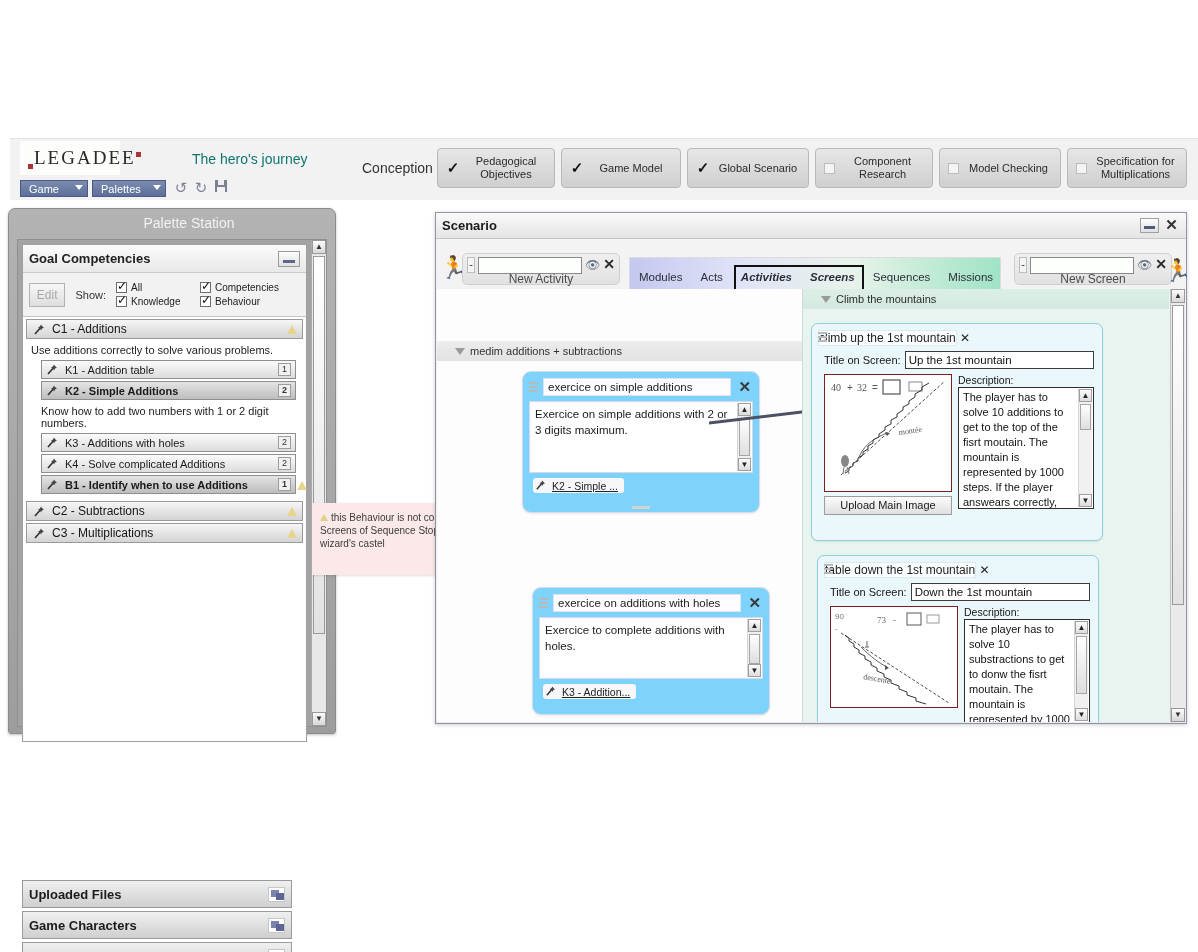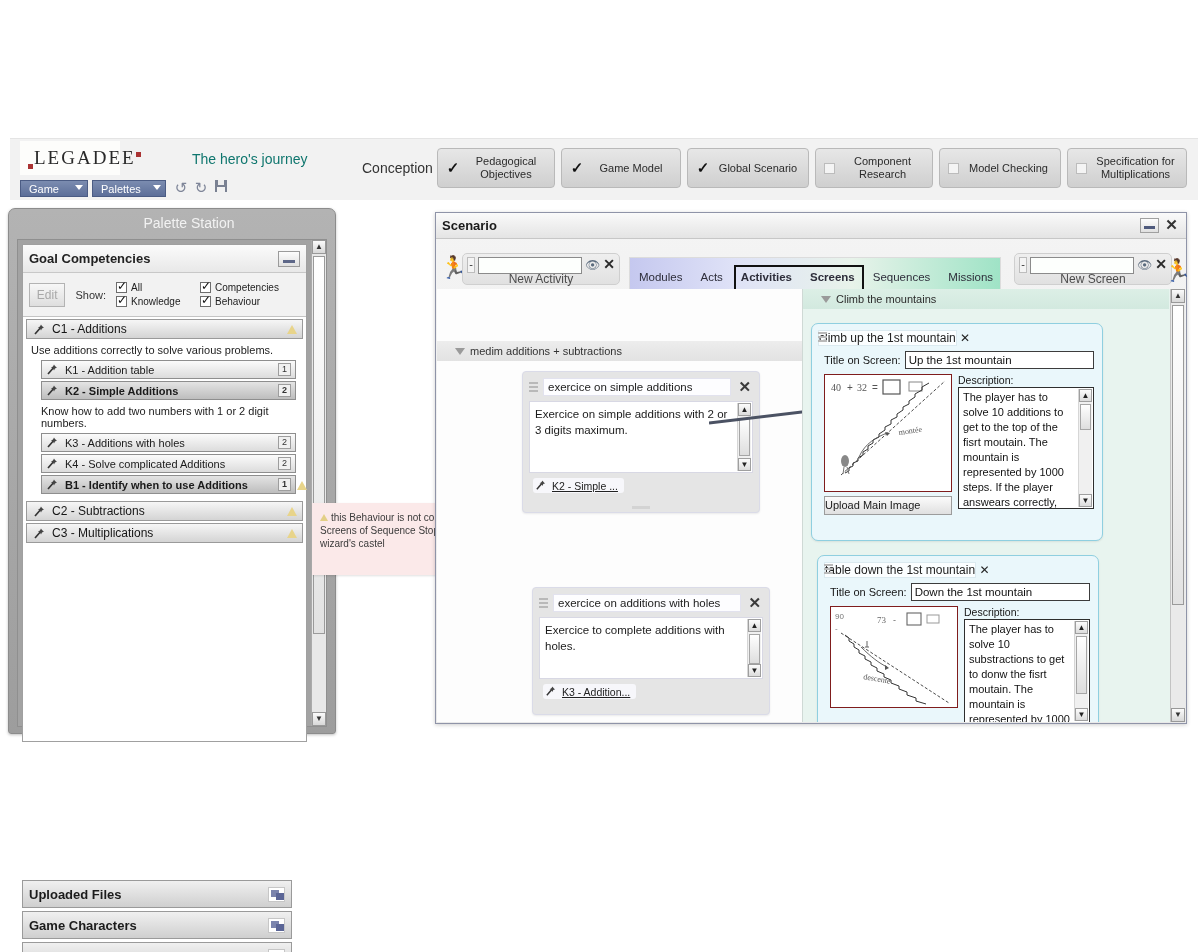--- a/index.html
+++ b/index.html
@@ -265,21 +265,21 @@
   #tabset {
     position:absolute; left:193px; top:18px; width:372px; height:40px;
     background:linear-gradient(90deg,#c5c8ef 0%, #dfe2f7 28%, #e8f3ea 60%, #9fe3c6 100%);
     border:1px solid #dcdcdc;
     display:flex; align-items:center;
   }
   .stab {
     height:26px; line-height:26px; font-size:11.5px; color:#2d2d3a;
     padding:0 9px; cursor:pointer; white-space:nowrap;
   }
-  .stab.sel { font-weight:bold; }
+  .stab.sel { font-weight:bold;font-style:italic; }
   #sel-frame {
     position:absolute; left:104px; top:7px; width:130px; height:26px;
     border:2px solid #111; pointer-events:none;
   }
 
   
   #canvas {
     position:absolute; left:1px; top:76px; right:1px; bottom:1px;
     background:#ffffff; overflow:hidden;
   }
@@ -291,21 +291,21 @@
     position:absolute; left:0; top:52px; width:365px; height:20px;
     background:linear-gradient(#ededed,#e2e2e2);
     display:flex; align-items:center; gap:5px; padding-left:18px;
     font-size:11px; color:#333;
   }
   .tri-down {
     width:0;height:0;border-left:5px solid transparent;border-right:5px solid transparent;border-top:7px solid #9a9a9a;
   }
   .card {
     position:absolute;
-    background:#e5e5e5; border:1px solid #dadbe8; border-radius:4px;
+    background:#7dd3fc; border:1px solid #dadbe8; border-radius:9px;
     box-shadow:0 1px 2px rgba(0,0,0,.08);
   }
   .card .chead { display:flex; align-items:center; gap:5px; padding:6px 6px 3px 6px; }
   .grip { width:9px;height:12px;flex:none;position:relative; }
   .grip i { position:absolute; left:0; width:9px; height:2px; background:#b9b9b9; display:block; }
   .grip i:nth-child(1){top:1px;} .grip i:nth-child(2){top:5px;} .grip i:nth-child(3){top:9px;}
   .card .ctitle {
     flex:1; height:18px; background:#fdfdff; border:1px solid #e2e2ee;
     font-size:11.5px; color:#222; padding:0 4px; line-height:17px;
     font-family:"Liberation Sans",sans-serif;
@@ -369,21 +369,21 @@
   }
   .scard .body2 { display:flex; gap:6px; padding:2px 8px 0 12px; }
   .sketch {
     width:128px; height:118px; background:#fff; border:1px solid #7f1d1d;
     position:relative; overflow:hidden; flex:none;
   }
   .sketch svg { position:absolute; left:0; top:0; }
   .upload-btn {
     margin:4px 0 0 0; width:128px; height:19px;
     background:linear-gradient(#fbfbfb,#e0e0e0); border:1px solid #9c9c9c;
-    font-size:11px; text-align:left; line-height:17px; color:#1a1a1a; cursor:pointer;
+    font-size:11px; text-align:center; line-height:17px; color:#1a1a1a; cursor:pointer;
   }
   .dcol { flex:1; }
   .dlabel { font-size:10.5px; color:#151515; padding-bottom:1px; }
   .dbox {
     position:relative; background:#fff; border:1px solid #2e2e2e; height:122px; overflow:hidden;
   }
   .dbox .txt { padding:2px 18px 2px 4px; font-size:11px; line-height:15px; color:#111; }
 
   #scard-1 { left:8px; top:34px; width:292px; height:218px; }
   #scard-2 { left:14px; top:266px; width:282px; height:190px; }

